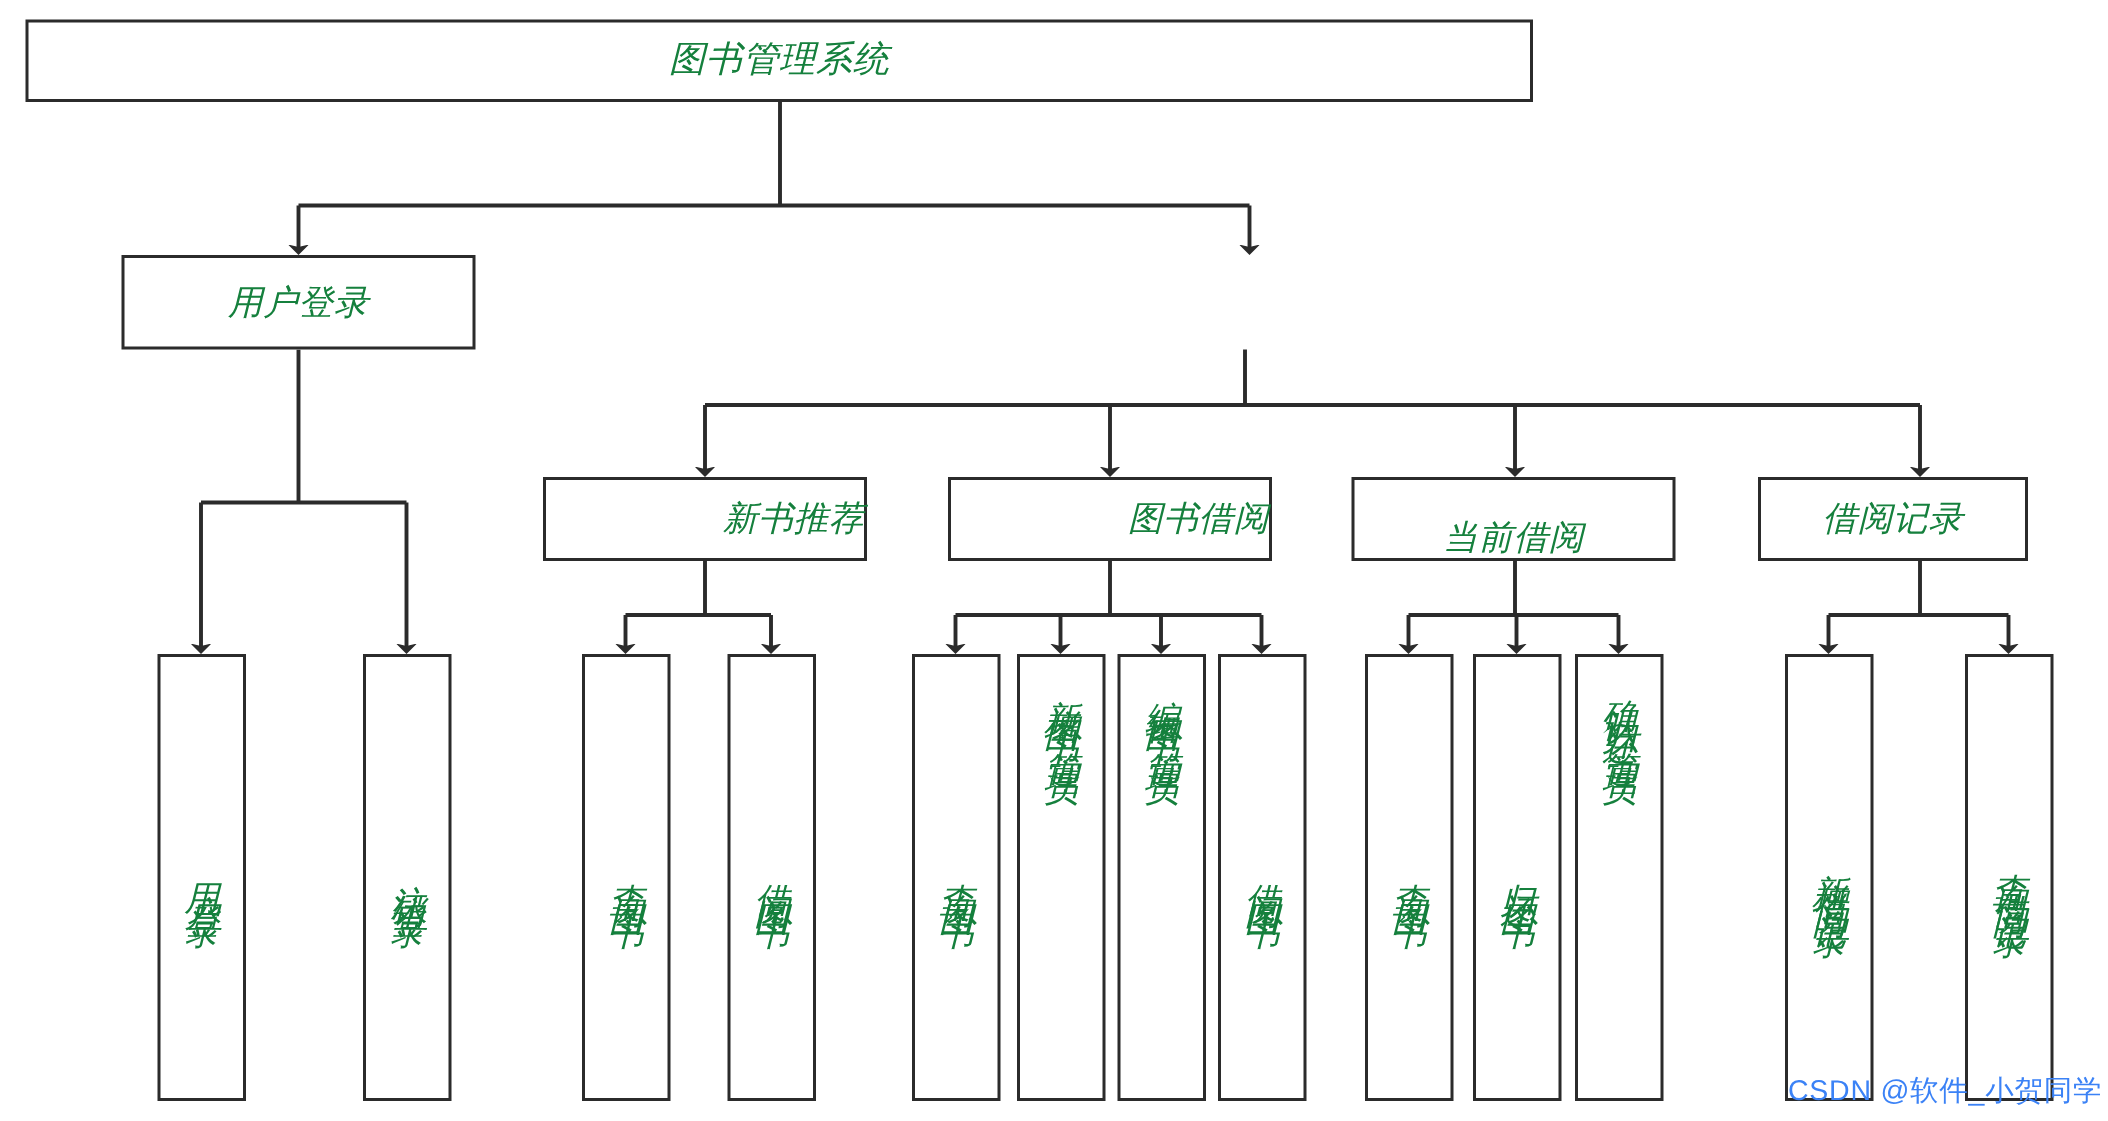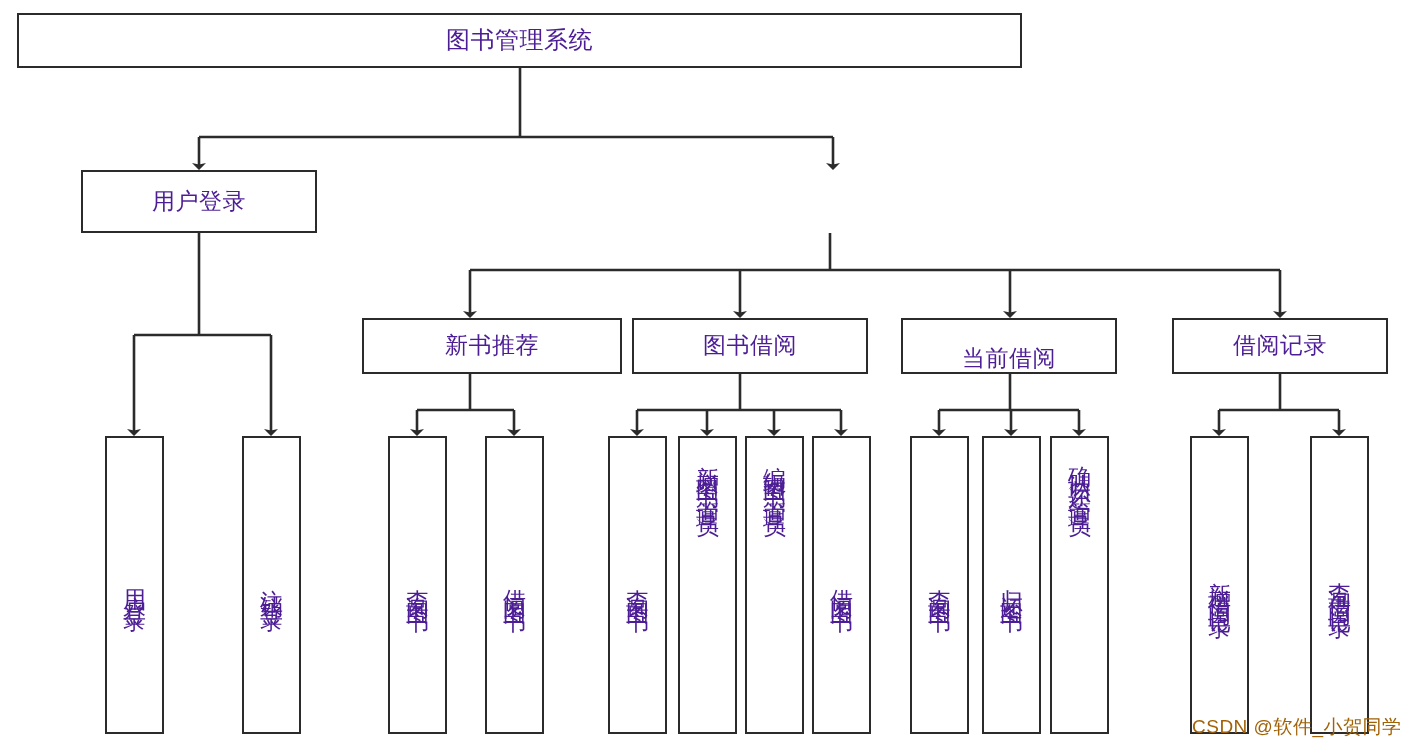--- a/index.html
+++ b/index.html
@@ -26,21 +26,22 @@
     pointer-events: none;
   }
   .node {
     position: absolute;
     box-sizing: border-box;
     border: 2.5px solid #2b2b2b;
     background: #ffffff;
     display: flex;
     align-items: center;
     justify-content: center;
-    color: #4c1d95;
+    color: #15803d;
+    font-style: italic;
   }
   .node-label {
     display: block;
     text-align: center;
     line-height: 1.18;
     letter-spacing: 0.5px;
     white-space: nowrap;
   }
   
   .node.horiz .node-label {
@@ -63,21 +64,21 @@
     letter-spacing: 7px;
     white-space: nowrap;
   }
   .node.vert.centered {
     align-items: center;
     padding-top: 0;
   }
   .watermark {
     position: absolute;
     font-size: 19px;
-    color: #a16207;
+    color: #3b82f6;
     white-space: nowrap;
     letter-spacing: 0.5px;
   }
 </style>
 </head>
 <body>
 
 <div id="canvas">
 
   <svg class="wires" viewBox="0 0 1405 747">
@@ -131,30 +132,30 @@
   </svg>
 
   <div class="node horiz root" style="left:17px; top:13px; width:1005px; height:55px;">
     <span class="node-label">图书管理系统</span>
   </div>
 
   <div class="node horiz" style="left:81px; top:170px; width:236px; height:63px;">
     <span class="node-label">用户登录</span>
   </div>
 
-  <div class="node horiz" style="left:362px; top:318px; width:260px; height:56px;">
+  <div class="node horiz" style="left:362px; top:318px; width:216px; height:56px;justify-content:flex-end;">
     <span class="node-label">新书推荐</span>
   </div>
-  <div class="node horiz" style="left:632px; top:318px; width:236px; height:56px;">
+  <div class="node horiz" style="left:632px; top:318px; width:216px; height:56px;justify-content:flex-end;">
     <span class="node-label">图书借阅</span>
   </div>
   <div class="node horiz" style="left:901px; top:318px; width:216px; height:56px;align-items:flex-end;">
     <span class="node-label">当前借阅</span>
   </div>
-  <div class="node horiz" style="left:1172px; top:318px; width:216px; height:56px;">
+  <div class="node horiz" style="left:1172px; top:318px; width:180px; height:56px;">
     <span class="node-label">借阅记录</span>
   </div>
 
   <div class="node vert centered" style="left:105px; top:436px; width:59px; height:298px;">
     <span class="node-label">用户登录</span>
   </div>
   <div class="node vert centered" style="left:242px; top:436px; width:59px; height:298px;">
     <span class="node-label">注销登录</span>
   </div>
   <div class="node vert centered" style="left:388px; top:436px; width:59px; height:298px;">

